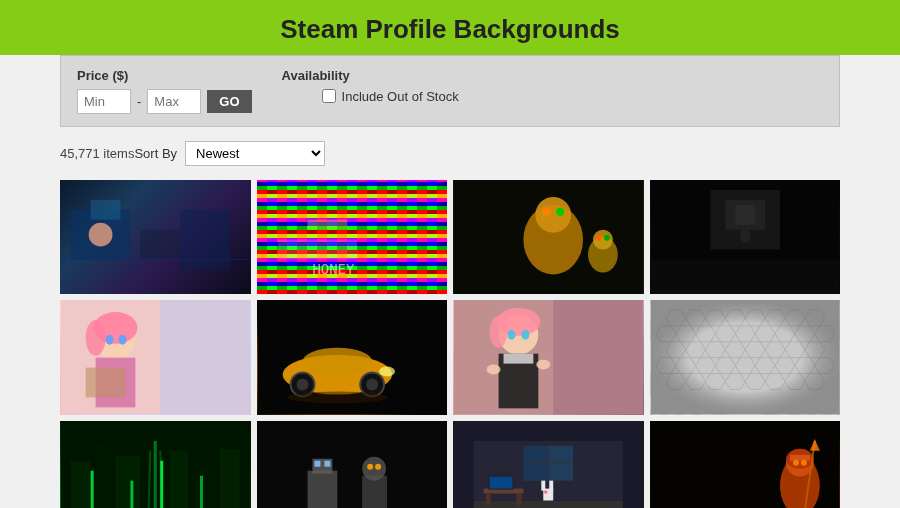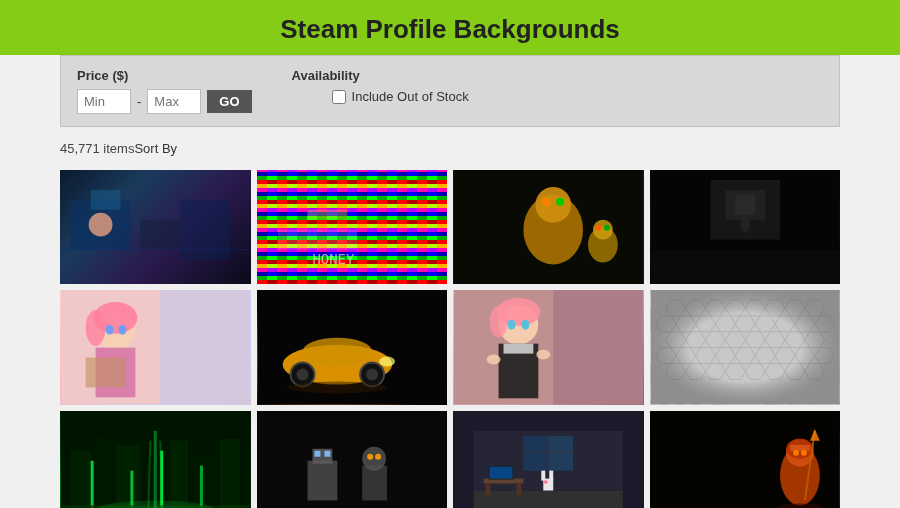--- a/index.html
+++ b/index.html
@@ -17,21 +17,21 @@
       background: #84cc16;
       color: #222;
     }
     .filter-bar {
       background: #d8d8d8;
       border: 1px solid #c0c0c0;
       margin: 0 60px 10px 60px;
       padding: 12px 16px;
       display: flex;
       align-items: flex-start;
-      gap: 40px;
+      gap: 30px;
     }
     .filter-group label {
       display: block;
       font-weight: bold;
       margin-bottom: 6px;
       font-size: 13px;
     }
     .price-inputs {
       display: flex;
       align-items: center;
@@ -57,21 +57,21 @@
       font-weight: bold;
     }
     .availability-group label {
       display: block;
       font-weight: bold;
       margin-bottom: 6px;
       font-size: 13px;
     }
     .checkbox-row {
       display: flex;
-      align-items: flex-end;
+      align-items: flex-start;
       gap: 6px;
       font-size: 13px;
       padding-left: 40px;
     }
     .checkbox-row input[type="checkbox"] {
       width: 14px;
       height: 14px;
     }
     .results-bar {
       display: flex;
@@ -194,20 +194,26 @@
       <input type="checkbox" style="">
       <span>Include Out of Stock</span>
     </div>
   </div>
 </div>
 
 <div class="results-bar">
   <span class="items-count">45,771 items</span>
   <div class="sort-bar">
     <span>Sort By</span>
+    <select>
+      <option>Newest</option>
+      <option>Oldest</option>
+      <option>Price: Low to High</option>
+      <option>Price: High to Low</option>
+    </select>
   </div>
 </div>
 
 <div class="grid-container">
 
   <div class="grid-item bg-1">
     <svg viewBox="0 0 190 115" xmlns="http://www.w3.org/2000/svg">
       <rect x="10" y="30" width="60" height="50" fill="#0a3060" opacity="0.7"></rect>
       <rect x="30" y="20" width="30" height="20" fill="#1a6090" opacity="0.5"></rect>
       <circle cx="40" cy="55" r="12" fill="#e8a080" opacity="0.8"></circle>

